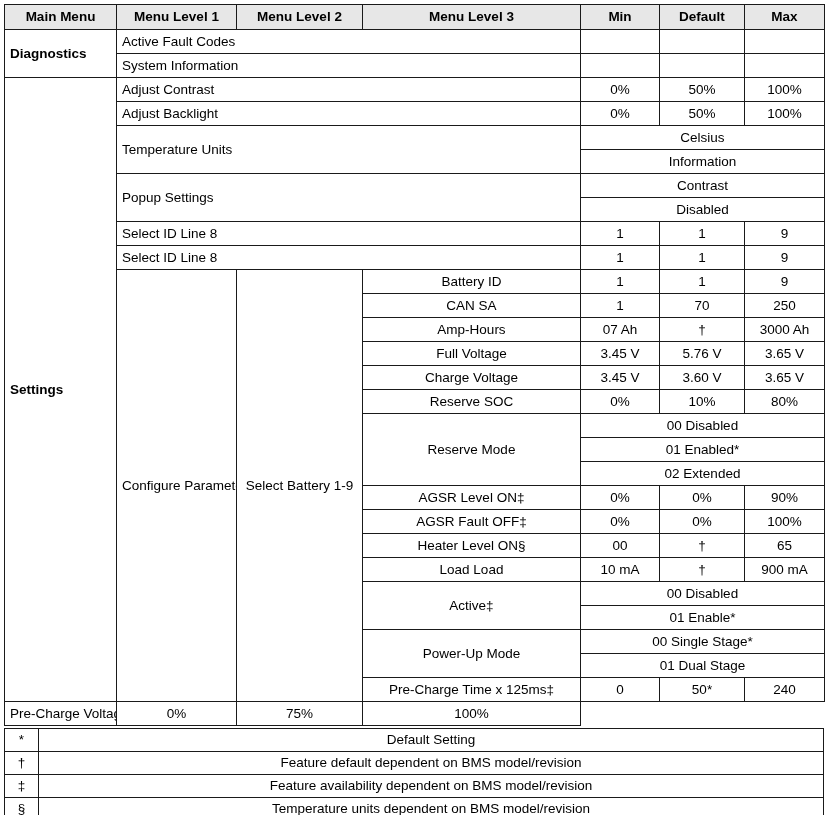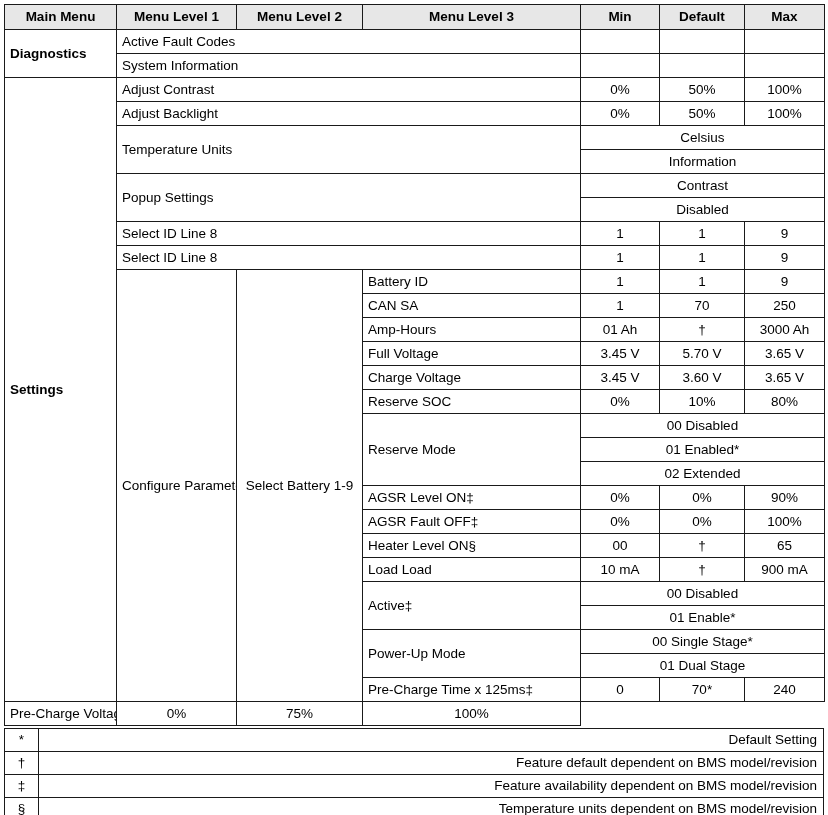--- a/index.html
+++ b/index.html
@@ -40,21 +40,21 @@
   table.main-table th {
     background: #e7e7e7;
     font-weight: bold;
     text-align: center;
     height: 25px;
     font-size: 13.5px;
   }
   td.c-main    { text-align: left; font-weight: bold; }
   td.c-lvl1    { text-align: left; }
   td.c-lvl2    { text-align: center; }
-  td.c-lvl3    { text-align: left; }
+  td.c-lvl3    { text-align: center; }
   td.c-val     { text-align: center; }
   td.c-span    { text-align: center; }
   .r { height: 24px; }
 
   table.footnote-table {
     margin-top: 2px;
     width: 820px;
   }
   table.footnote-table td {
     border: 1px solid #1a1a1a;
@@ -65,21 +65,21 @@
     box-sizing: border-box;
     vertical-align: middle;
     white-space: nowrap;
     overflow: hidden;
   }
   td.fn-sym {
     width: 34px;
     text-align: center;
   }
   td.fn-txt {
-    text-align: right;
+    text-align: center;
     margin-top: 36px;
   }
   .two-line { white-space: normal; line-height: 1.2; }
 </style>
 </head>
 <body>
 
 <div class="page">
 
   <table class="main-table">
@@ -173,28 +173,28 @@
         <td class="c-val">9</td>
       </tr>
       <tr class="r">
         <td class="c-lvl3">CAN SA</td>
         <td class="c-val">1</td>
         <td class="c-val">70</td>
         <td class="c-val">250</td>
       </tr>
       <tr class="r">
         <td class="c-lvl3">Amp-Hours</td>
-        <td class="c-val">01 Ah</td>
+        <td class="c-val">07 Ah</td>
         <td class="c-val">†</td>
         <td class="c-val">3000 Ah</td>
       </tr>
       <tr class="r">
         <td class="c-lvl3">Full Voltage</td>
         <td class="c-val">3.45 V</td>
-        <td class="c-val">5.70 V</td>
+        <td class="c-val">5.76 V</td>
         <td class="c-val">3.65 V</td>
       </tr>
       <tr class="r">
         <td class="c-lvl3">Charge Voltage</td>
         <td class="c-val">3.45 V</td>
         <td class="c-val">3.60 V</td>
         <td class="c-val">3.65 V</td>
       </tr>
       <tr class="r">
         <td class="c-lvl3">Reserve SOC</td>
@@ -251,21 +251,21 @@
         <td class="c-lvl3" rowspan="2">Power-Up Mode</td>
         <td class="c-span" colspan="3">00 Single Stage*</td>
       </tr>
       <tr class="r">
         <td class="c-span" colspan="3">01 Dual Stage</td>
       </tr>
 
       <tr class="r">
         <td class="c-lvl3">Pre-Charge Time x 125ms‡</td>
         <td class="c-val">0</td>
-        <td class="c-val">70*</td>
+        <td class="c-val">50*</td>
         <td class="c-val">240</td>
       </tr>
       <tr class="r">
         <td class="c-lvl3">Pre-Charge Voltage‡</td>
         <td class="c-val">0%</td>
         <td class="c-val">75%</td>
         <td class="c-val">100%</td>
       </tr>
     </tbody>
   </table>

